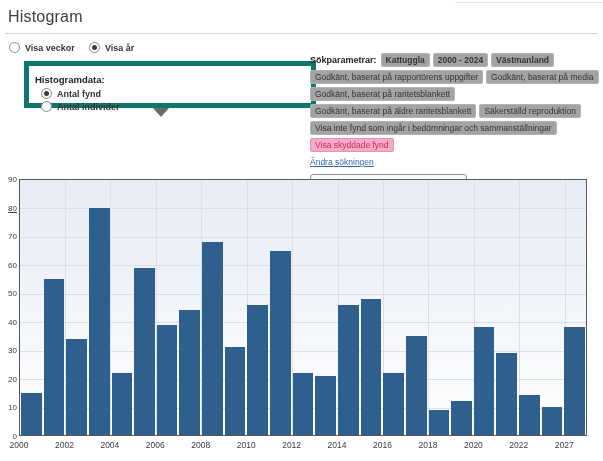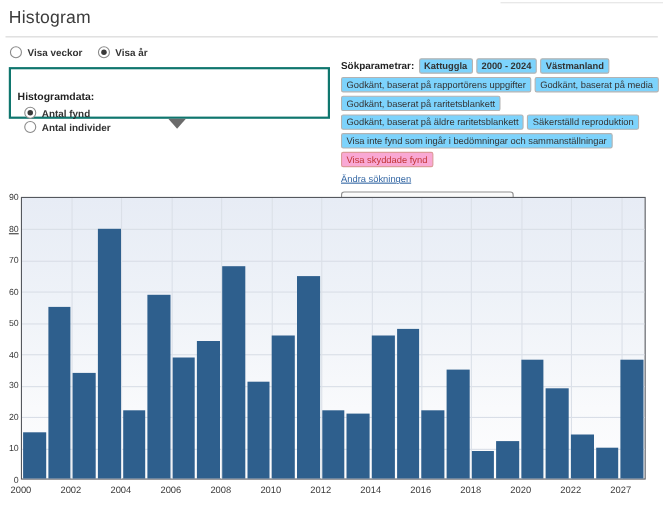--- a/index.html
+++ b/index.html
@@ -15,32 +15,32 @@
   .title-rule { position:absolute; left:5px; top:33px; width:593px; height:1px; background:#d4d4d4; }
 
   
   .radio { display:inline-block; width:11px; height:11px; border:1px solid #8a8a8a; border-radius:50%; background:#fff; position:relative; vertical-align:-2px; }
   .radio.checked::after { content:""; position:absolute; left:2px; top:2px; width:5px; height:5px; border-radius:50%; background:#3a3a3a; }
   .radio-label { font-size:9px; font-weight:600; color:#333; }
 
   .view-toggle { position:absolute; left:9px; top:42px; display:flex; gap:14px; align-items:center; }
   .view-toggle .opt { display:flex; gap:5px; align-items:center; }
 
-  .histo-panel { position:absolute; left:8px; top:61px; width:292px; height:47px; border:2px solid #0f766e; background:#fff; padding:20px 6px; }
+  .histo-panel { position:absolute; left:24px; top:61px; width:292px; height:47px; border:5px solid #0f766e; background:#fff; padding:8px 6px; }
   .histo-panel .panel-title { font-size:9.5px; font-weight:700; color:#222; margin-bottom:3px; }
   .histo-panel .opt { display:flex; gap:5px; align-items:center; margin:2px 0 0 6px; }
   .panel-arrow { position:absolute; left:153px; top:108px; width:0; height:0; border-left:8px solid transparent; border-right:8px solid transparent; border-top:9px solid #6b6b6b; }
 
   
   .search-params { position:absolute; left:310px; top:53px; width:290px; font-size:8.5px; }
   .sp-row { display:flex; flex-wrap:nowrap; gap:3px; align-items:center; margin-bottom:3px; white-space:nowrap; }
   .sp-label { font-weight:700; font-size:9px; color:#222; margin-right:1px; }
   .chip {
     display:inline-block; padding:1px 4px; border:1px solid #b3b3b3; border-radius:2px;
-    background:#7dd3fc; color:#333; font-size:8.5px; line-height:10px;
+    background:#a3a3a3; color:#333; font-size:8.5px; line-height:10px;
   }
   .chip.primary { font-weight:700; }
   .chip.danger { background:#f9a8d4; border-color:#dd9a9a; color:#c23535; }
   .edit-link { display:inline-block; margin-top:2px; color:#3467a4; text-decoration:underline; font-size:8.5px; }
   .export-btn {
     display:inline-block; margin-top:7px; padding:3px 9px 4px 9px;
     border:1px solid #8f8f8f; border-radius:3px;
     background:linear-gradient(180deg,#fdfdfd,#e9e9e9);
     font-size:9.5px; font-weight:700; color:#333; cursor:pointer;
   }

